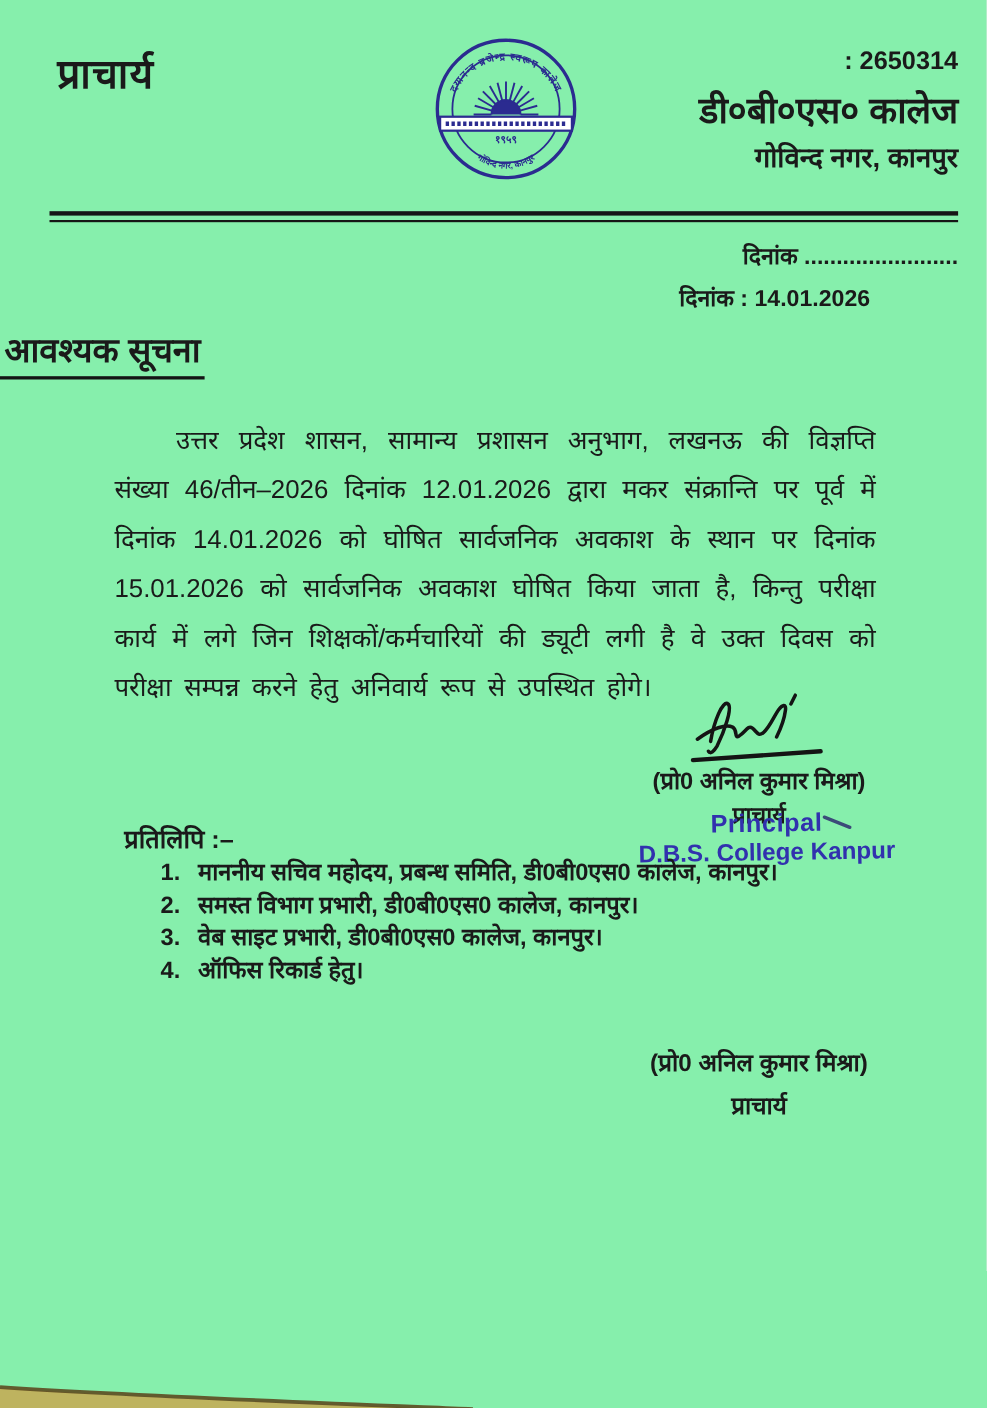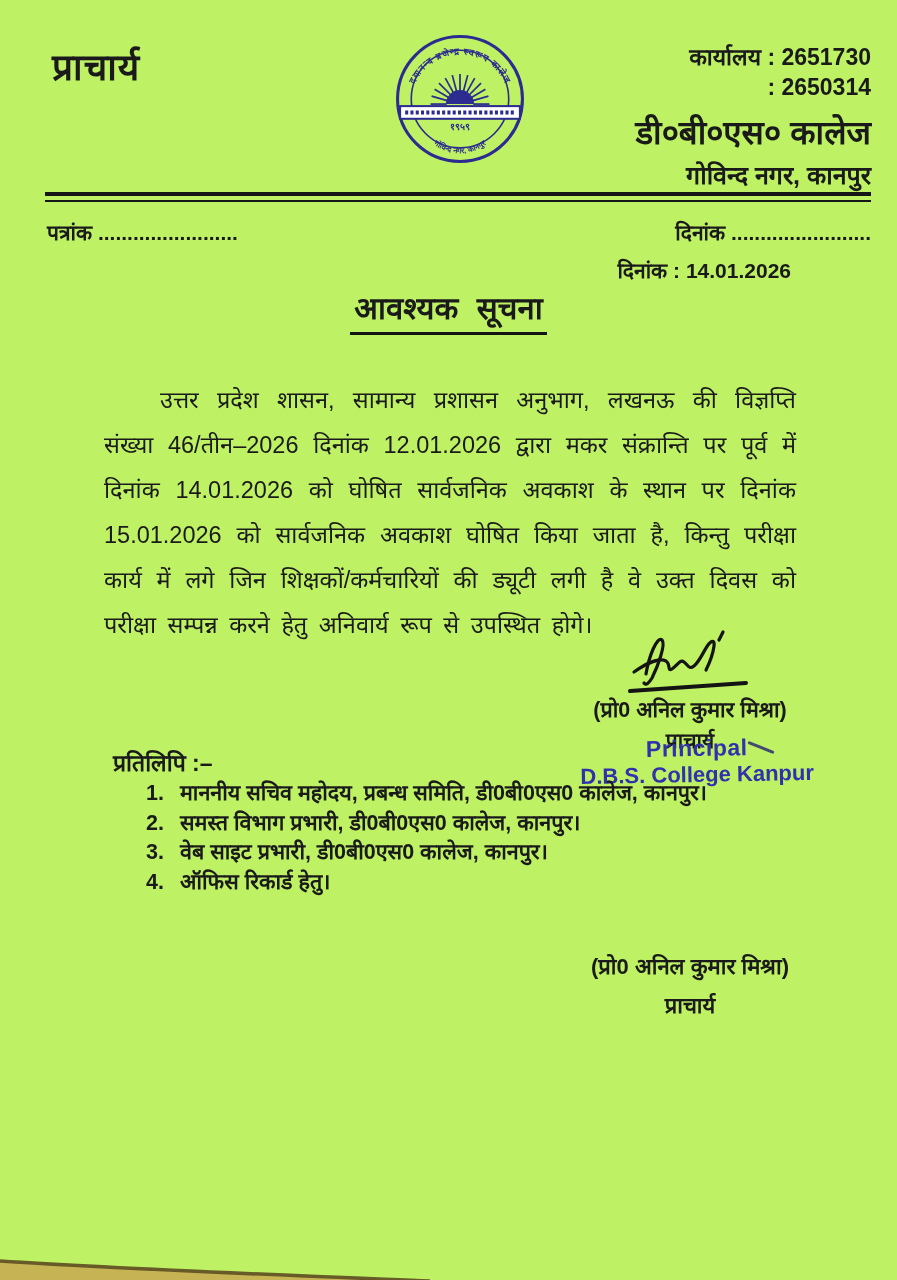--- a/index.html
+++ b/index.html
@@ -1,21 +1,21 @@
 <!DOCTYPE html>
 <html><head>
 <meta charset="utf-8">
 <title>Notice</title>
 <style>
   * { margin:0; padding:0; box-sizing:border-box; }
   html,body { background:#e8e8e8; }
   body { font-family:"Liberation Sans", sans-serif; }
   .page {
     position:relative; width:897px; height:1280px; margin:0 auto;
-    background:#bef264; color:#1a1a1a; overflow:hidden;
+    background:#86efac; color:#1a1a1a; overflow:hidden;
   }
 
   
   .principal-label {
     position:absolute; left:52px; top:40px;
     font-size:37px; font-weight:700; letter-spacing:1px;
   }
   .seal { position:absolute; left:394px; top:32px; width:132px; height:134px; }
   .contact { position:absolute; right:26px; top:40px; text-align:right; }
   .contact .phone1 { font-size:23px; font-weight:700; }
@@ -28,21 +28,21 @@
     position:absolute; left:45px; right:26px; top:192px; height:10px;
     border-top:4px solid #161616; border-bottom:2px solid #161616;
   }
 
   
   .letter-no { position:absolute; left:47px; top:218px; font-size:21px; font-weight:700; }
   .date-dotted { position:absolute; right:26px; top:218px; font-size:21px; font-weight:700; }
   .date-value { position:absolute; right:106px; top:256px; font-size:21px; font-weight:700; }
 
   
-  .title-wrap { position:absolute; left:0; right:0; top:286px; text-align:center;font-family:Liberation Mono, monospace; }
+  .title-wrap { position:absolute; left:0; right:0; top:296px; text-align:left; }
   .title-wrap span {
     display:inline-block; font-size:31px; font-weight:700;
     border-bottom:3px solid #141414; padding:0 4px 4px 4px;
   }
 
   
   .notice-body {
     position:absolute; left:104px; top:378px; width:692px;
     font-size:23.5px; line-height:45px; font-weight:400;
     text-align:justify; text-indent:56px; word-spacing:5px;
@@ -121,29 +121,27 @@
     </defs>
     <text font-size="9" font-weight="bold" fill="#2b2b90" letter-spacing="1">
       <textPath href="#sealTopArc" startOffset="50%" text-anchor="middle">दयानन्द ब्रजेन्द्र स्वरूप कालेज</textPath>
     </text>
     <text font-size="7.5" font-weight="bold" fill="#2b2b90">
       <textPath href="#sealBottomArc" startOffset="50%" text-anchor="middle">गोविन्द नगर, कानपुर</textPath>
     </text>
   </svg>
 
   <div class="contact">
-    <div class="phone1">कार्यालय : 2651730</div>
     <div class="phone2">: 2650314</div>
     <div class="college-name">डी०बी०एस० कालेज</div>
     <div class="college-address">गोविन्द नगर, कानपुर</div>
   </div>
 
   <div class="double-rule"></div>
 
-  <div class="letter-no">पत्रांक ........................</div>
   <div class="date-dotted">दिनांक ........................</div>
   <div class="date-value">दिनांक : 14.01.2026</div>
 
   <div class="title-wrap">
     <span>आवश्यक सूचना</span>
   </div>
 
   <div class="notice-body">उत्तर प्रदेश शासन, सामान्य प्रशासन अनुभाग, लखनऊ की विज्ञप्ति संख्या 46/तीन–2026 दिनांक 12.01.2026 द्वारा मकर संक्रान्ति पर पूर्व में दिनांक 14.01.2026 को घोषित सार्वजनिक अवकाश के स्थान पर दिनांक 15.01.2026 को सार्वजनिक अवकाश घोषित किया जाता है, किन्तु परीक्षा कार्य में लगे जिन शिक्षकों/कर्मचारियों की ड्यूटी लगी है वे उक्त दिवस को परीक्षा सम्पन्न करने हेतु अनिवार्य रूप से उपस्थित होगे।</div>
 
   <svg class="sig-svg" width="160" height="72" viewBox="0 0 160 72">

